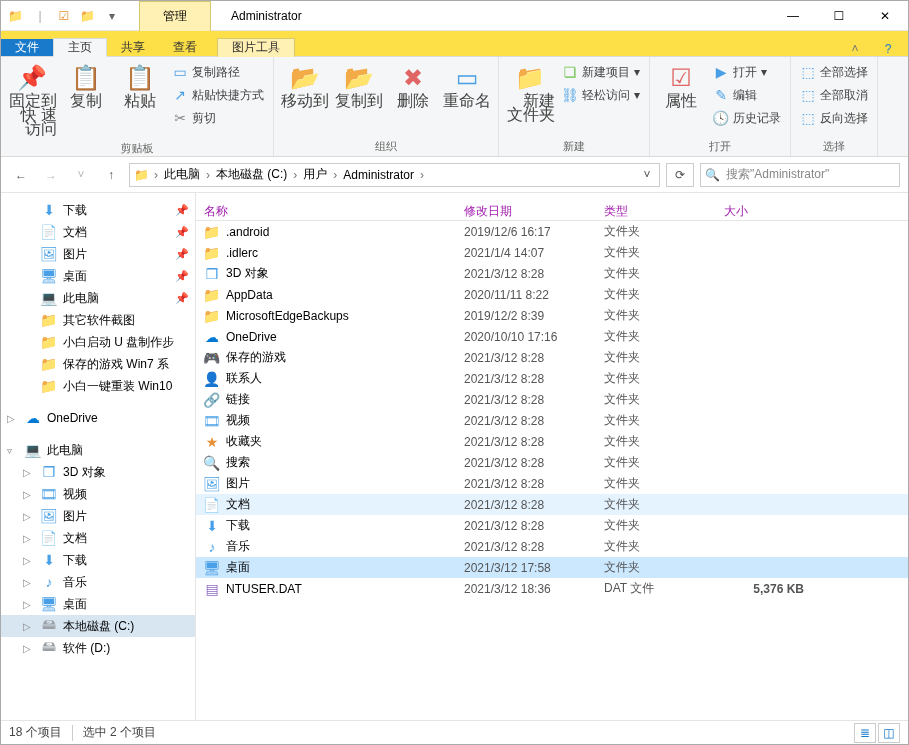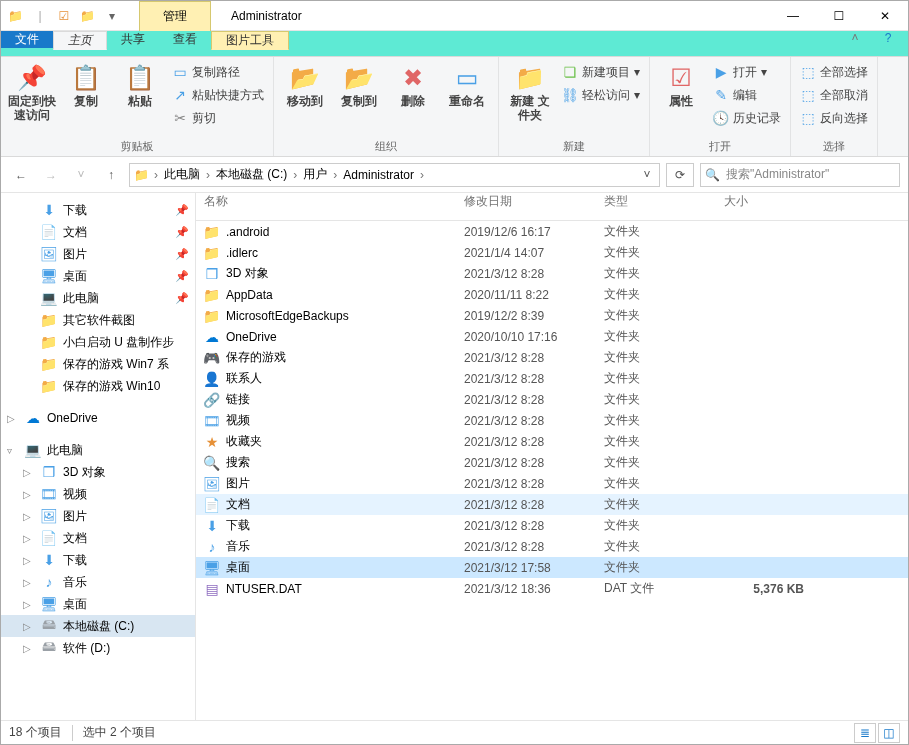--- a/index.html
+++ b/index.html
@@ -8,37 +8,37 @@
 
 .titlebar { height: 30px; display: flex; align-items: center; background: #fff; border-bottom: 1px solid #e5e5e5; }
 .titlebar .qat { display: flex; align-items: center; padding: 0 4px; gap: 2px; }
 .qat-icon { width: 22px; height: 22px; display: flex; align-items: center; justify-content: center; }
 .titlebar .ctx-tab { background: #fff0b3; width: 72px; height: 30px; display: flex; align-items: center; justify-content: center; color: #000; margin-left: 12px; border: 1px solid #d6c86f; border-bottom: none; }
 .titlebar .title { flex: 1; padding-left: 20px; color: #000; }
 .titlebar .win-controls { display: flex; }
 .win-btn { width: 46px; height: 30px; display: flex; align-items: center; justify-content: center; color: #000; }
 
 
-.tabs { height: 26px; display: flex; align-items: flex-start; background: #5eead4; border-bottom: 1px solid #dadada; }
+.tabs { height: 26px; display: flex; align-items: flex-end; background: #fde047; border-bottom: 1px solid #dadada; }
 .tab { padding: 0 14px; display: flex; align-items: center; color: #333; cursor: default; }
 .tab.file { background: #1979ca; color: #fff; }
-.tab.active { background: #f5f6f7; border: 1px solid #dadada; border-bottom: 1px solid #f5f6f7; margin-bottom: -1px; font-style: italic; }
-.tab.ctx { background: #fff0b3; border: 1px solid #d6c86f; border-bottom: 1px solid #fff0b3; margin-bottom: -1px; }
+.tab.active { background: #f5f6f7; border: 1px solid #dadada; border-bottom: 1px solid #f5f6f7; margin-bottom: -1px; }
+.tab.ctx { background: #fff0b3; border: 1px solid #d6c86f; border-bottom: 1px solid #fff0b3; margin-bottom: -1px; margin-left: 6px; }
 .tabs .spacer { flex: 1; }
 .tabs .help { width: 40px; display: flex; align-items: center; justify-content: center; color: #1979ca; }
 .tabs .expand { width: 26px; display: flex; align-items: center; justify-content: center; color: #777; }
 
 
 .ribbon { height: 100px; background: #f5f6f7; border-bottom: 1px solid #dadada; display: flex; }
 .group { display: flex; flex-direction: column; border-right: 1px solid #e2e3e4; padding: 2px 4px 0 4px; }
 .group-body { flex: 1; display: flex; align-items: flex-start; }
 .group-label { text-align: center; color: #666; font-size: 11px; padding: 2px 0; }
 .big-btn { display: flex; flex-direction: column; align-items: center; justify-content: flex-start; width: 54px; padding: 3px 2px; color: #444; }
 .big-btn .ico { width: 32px; height: 32px; display: flex; align-items: center; justify-content: center; font-size: 24px; }
-.big-btn .lbl { text-align: center; line-height: 14px; font-size: 12px; font-weight: bold; }
+.big-btn .lbl { text-align: right; line-height: 14px; font-size: 16px; }
 .small-col { display: flex; flex-direction: column; justify-content: flex-start; gap: 1px; padding: 2px 2px; }
 .small-btn { display: flex; align-items: center; gap: 4px; padding: 2px 3px; color: #444; height: 22px; white-space: nowrap; }
 .small-btn .ico { width: 16px; height: 16px; display: flex; align-items: center; justify-content: center; font-size: 14px; }
 
 
 .addrbar { height: 36px; display: flex; align-items: center; gap: 6px; padding: 0 8px; background: #fff; border-bottom: 1px solid #e5e5e5; }
 .nav-btn { width: 24px; height: 24px; display: flex; align-items: center; justify-content: center; color: #555; }
 .nav-btn.disabled { color: #bbb; }
 .breadcrumb { flex: 1; height: 24px; border: 1px solid #ccc; display: flex; align-items: center; padding: 0 2px; background: #fff; }
 .breadcrumb .folder-ico { width: 20px; display: flex; align-items: center; justify-content: center; color: #f0c36d; }
@@ -55,21 +55,21 @@
 .tree-item { display: flex; align-items: center; height: 22px; padding-left: 24px; gap: 6px; color: #000; position: relative; }
 .tree-item.depth1 { padding-left: 40px; }
 .tree-item .pin { margin-left: auto; margin-right: 6px; color: #888; font-size: 11px; }
 .tree-item.selected { background: #d8e6f2; }
 .tree-item .expander { position: absolute; left: 6px; color: #888; font-size: 10px; }
 .tree-item.depth1 .expander { left: 22px; }
 .tree-item .ico { width: 16px; height: 16px; display: flex; align-items: center; justify-content: center; font-size: 14px; }
 .tree-gap { height: 10px; }
 
 .filepane { flex: 1; display: flex; flex-direction: column; overflow: hidden; }
-.columns { display: flex; height: 28px; border-bottom: 1px solid #e5e5e5; color: #737373; align-items: flex-start; }
+.columns { display: flex; height: 28px; border-bottom: 1px solid #e5e5e5; color: #a21caf; align-items: flex-end; }
 .col { padding-left: 8px; }
 .col.name { width: 260px; }
 .col.date { width: 140px; }
 .col.type { width: 120px; }
 .col.size { width: 100px; font-family: Liberation Serif, serif; }
 
 .filelist { flex: 1; overflow-y: auto; }
 .row { display: flex; height: 21px; align-items: center; color: #000; }
 .row.hover { background: #e5f3ff; }
 .row.selected { background: #cce8ff; }
@@ -311,21 +311,21 @@
       <div class="tree-item depth1">
         <span class="ico ic-folder">📁</span>
         <span>小白启动 U 盘制作步</span>
       </div>
       <div class="tree-item depth1">
         <span class="ico ic-folder">📁</span>
         <span>保存的游戏 Win7 系</span>
       </div>
       <div class="tree-item depth1">
         <span class="ico ic-folder">📁</span>
-        <span>保存的游戏 Win10</span>
+        <span>小白一键重装 Win10</span>
       </div>
       <div class="tree-gap"></div>
       <div class="tree-item">
         <span class="expander">▷</span>
         <span class="ico ic-onedrive">☁</span>
         <span>OneDrive</span>
       </div>
       <div class="tree-gap"></div>
       <div class="tree-item">
         <span class="expander">▿</span>

